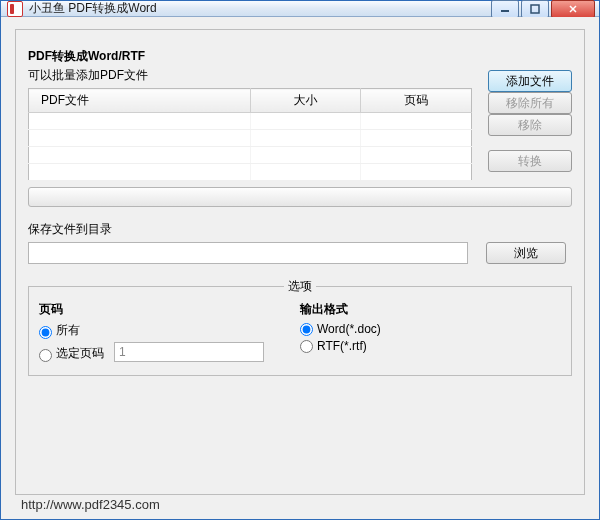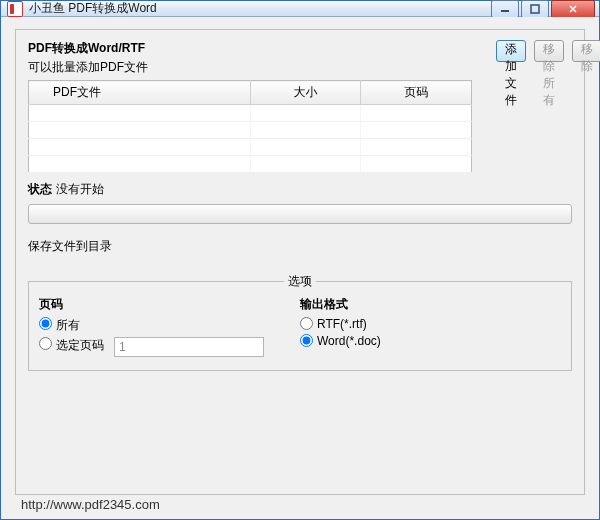--- a/index.html
+++ b/index.html
@@ -10,44 +10,44 @@
 .titlebar-icon::after { content: ""; position: absolute; left: 2px; top: 2px; width: 4px; height: 10px; background: #c33; border-radius: 1px; }
 .titlebar-text { flex: 1; color: #1a1a1a; font-size: 12px; }
 .win-controls { display: flex; gap: 2px; }
 .win-btn { width: 28px; height: 18px; border: 1px solid #5a7da7; border-radius: 2px; background: linear-gradient(#eaf3ff,#cadef7); display: flex; align-items: center; justify-content: center; cursor: pointer; }
 .win-btn.close { background: linear-gradient(#f39c90,#d9483f); border-color: #a02f24; width: 44px; }
 .win-btn svg { width: 10px; height: 10px; }
 .client { flex: 1; background: #f0f0f0; padding: 12px 14px 4px 14px; display: flex; flex-direction: column; }
 .panel { flex: 1; border: 1px solid #bdbdbd; background: #f0f0f0; padding: 10px 12px; display: flex; flex-direction: column; }
 .row { display: flex; }
 .left-col { flex: 1; }
-.right-col { width: 100px; display: flex; flex-direction: row; gap: 8px; padding-left: 16px; }
-.heading { font-weight: bold; font-size: 12px; margin-bottom: 2px; }
+.right-col { width: 100px; display: flex; flex-direction: column; padding-left: 16px; }
+.heading { font-weight: bold; font-size: 12px; margin-bottom: 2px; margin-top: 8px; }
 .subtext { font-size: 12px; margin-bottom: 4px; }
 table.filelist { width: 100%; border-collapse: collapse; border: 1px solid #bcbcbc; background: #fff; }
-table.filelist th { font-weight: normal; text-align: left; padding: 3px 24px; background: linear-gradient(#fdfdfd,#ececec); border-right: 1px solid #d0d0d0; border-bottom: 1px solid #cfcfcf; height: 20px; }
+table.filelist th { font-weight: normal; text-align: left; padding: 3px 12px; background: linear-gradient(#fdfdfd,#ececec); border-right: 1px solid #d0d0d0; border-bottom: 1px solid #cfcfcf; height: 20px; }
 table.filelist th:last-child { border-right: none; }
 table.filelist td { height: 17px; border-bottom: 1px solid #f0f0f0; border-right: 1px solid #f4f4f4; }
 table.filelist td:last-child { border-right: none; }
 .btn { height: 22px; border: 1px solid #9a9a9a; border-radius: 3px; background: linear-gradient(#f7f7f7,#e3e3e3); font-size: 12px; cursor: pointer; padding: 0 8px; }
 .btn:disabled { color: #9a9a9a; cursor: default; }
 .btn.primary { border: 1px solid #3c7fb1; background: linear-gradient(#eaf6fd,#c4e5f6); color: #000; }
 .status-line { margin-top: 8px; display: flex; gap: 4px; align-items: center; }
 .status-label { font-weight: bold; }
 .progress { margin-top: 6px; height: 20px; border: 1px solid #b5b5b5; border-radius: 3px; background: linear-gradient(#fefefe,#e6e6e6); }
 .save-label { margin-top: 14px; margin-bottom: 4px; }
 .save-row { display: flex; gap: 18px; align-items: center; }
 .text-input { flex: 1; height: 22px; border: 1px solid #b5b5b5; background: #fff; padding: 0 4px; font-size: 12px; }
 .browse-btn { width: 80px; margin-right: 6px; }
 fieldset.options { margin-top: 14px; border: 1px solid #bdbdbd; padding: 6px 10px 10px 10px; }
 fieldset.options legend { font-size: 12px; padding: 0 4px; text-align: center; }
 .opts-row { display: flex; }
 .opts-col { flex: 1; }
 .opts-heading { font-weight: bold; margin-bottom: 4px; }
-.radio-row { display: flex; align-items: flex-start; gap: 4px; margin: 3px 0; font-size: 12px; }
+.radio-row { display: flex; align-items: flex-end; gap: 4px; margin: 3px 0; font-size: 12px; }
 .radio-row input[type=radio] { margin: 0; }
 .page-input { width: 150px; height: 20px; border: 1px solid #b5b5b5; background: #fff; padding: 0 4px; margin-left: 6px; font-size: 12px; color: #888; }
 .footer { height: 20px; padding: 2px 6px; color: #333; font-size: 13px; }
 </style>
 </head>
 <body>
 
 <div class="window">
   <div class="titlebar">
     <div class="titlebar-icon"></div>
@@ -103,63 +103,63 @@
                   <td></td>
                 </tr>
               <tr>
                   <td></td>
                   <td></td>
                   <td></td>
                 </tr>
             </tbody>
           </table>
 
-          <div class="status-line">
-            <span class="status-label">状态</span>
-            <span>没有开始</span>
-          </div>
         </div>
         <div class="right-col">
           <div style="height:30px"></div>
           <button class="btn primary">添加文件</button>
           <button class="btn" disabled="">移除所有</button>
           <button class="btn" disabled="">移除</button>
           <div style="height:14px"></div>
           <button class="btn" disabled="">转换</button>
         </div>
       </div>
 
       <div class="progress"></div>
 
       <div class="save-label">保存文件到目录</div>
+      <div class="save-row">
+        <input class="text-input" type="text" value="" style="">
+        <button class="btn browse-btn">浏览</button>
+      </div>
 
       <fieldset class="options">
         <legend>选项</legend>
         <div class="opts-row">
           <div class="opts-col">
             <div class="opts-heading">页码</div>
             <label class="radio-row">
               <input type="radio" name="pages" checked="" style="">
               <span>所有</span>
             </label>
             <label class="radio-row">
               <input type="radio" name="pages" style="">
               <span>选定页码</span>
               <input class="page-input" type="text" value="1" style="">
             </label>
           </div>
           <div class="opts-col">
             <div class="opts-heading">输出格式</div>
             <label class="radio-row">
+              <input type="radio" name="fmt" checked="" style="">
+              <span>Word(*.doc)</span>
+            </label>
+            <label class="radio-row">
               <input type="radio" name="fmt" style="">
               <span>RTF(*.rtf)</span>
-            </label>
-            <label class="radio-row">
-              <input type="radio" name="fmt" checked="" style="">
-              <span>Word(*.doc)</span>
             </label>
           </div>
         </div>
       </fieldset>
     </div>
     <div class="footer">http://www.pdf2345.com</div>
   </div>
 </div>
 
 </body></html>

